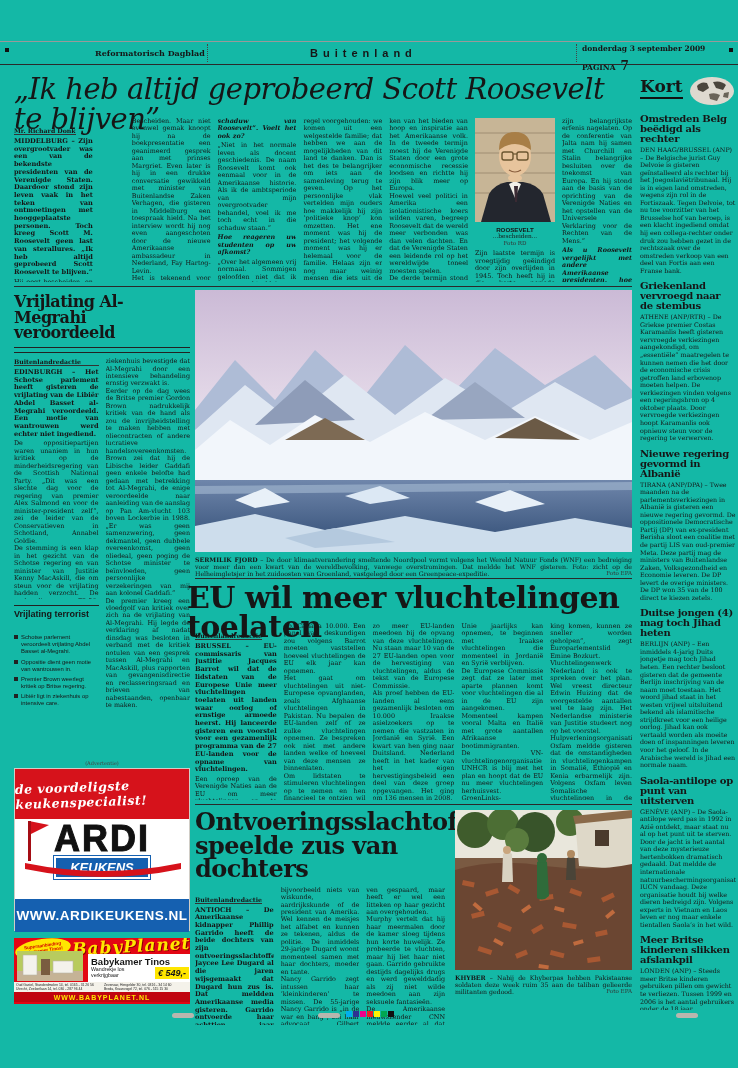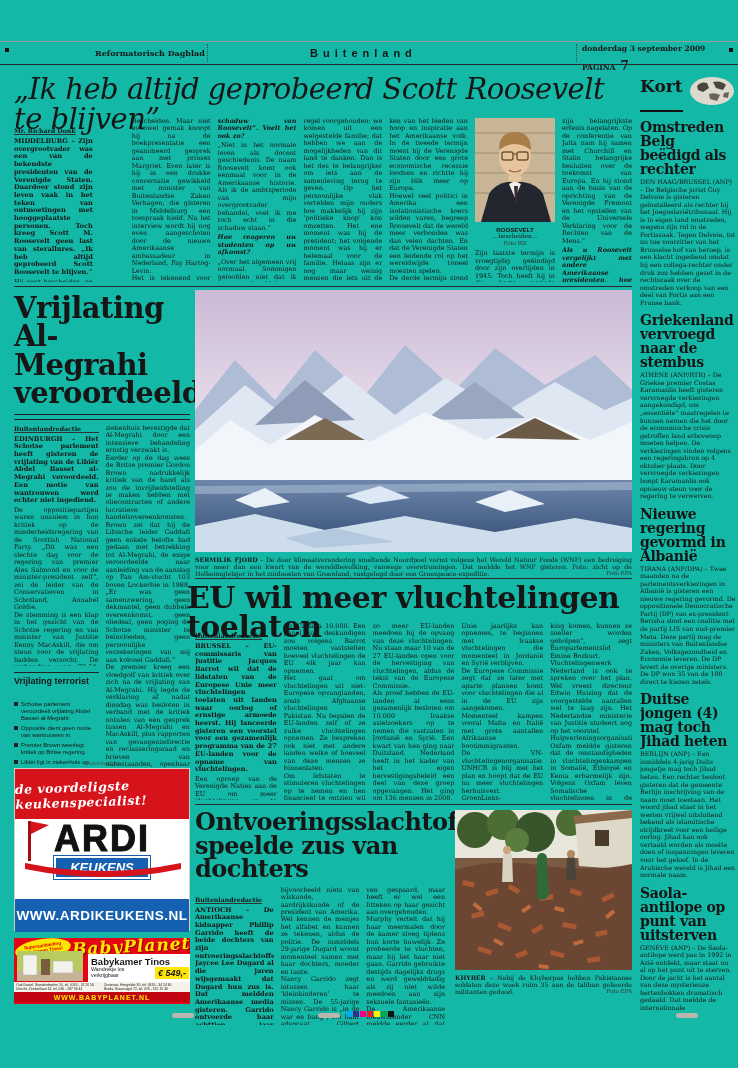--- a/index.html
+++ b/index.html
@@ -28,22 +28,22 @@
   .pcap{font-size:6.2px;line-height:1.15;text-align:justify;}
   .pcap b{font-weight:bold;}
   .credit{font-size:5.6px;color:#333;}
   
   .factbox{border-top:1px solid #222;margin-top:4px;padding-top:3px;}
   .factbox h4{margin:0 0 15px 0;font-family:"Liberation Sans",sans-serif;font-size:9px;}
   .factbox li{list-style:none;font-family:"Liberation Sans",sans-serif;font-size:5.9px;line-height:1.2;margin:0 0 3px 0;position:relative;padding-left:7px;}
   .factbox ul{margin:0;padding:0;}
   .factbox li:before{content:"";position:absolute;left:0;top:1px;width:4px;height:4px;background:#222;}
   
-  .kort-title{font-size:17px;font-weight:bold;border-bottom:2px solid #111;display:inline-block;padding-bottom:14px;}
-  .kort-item h3{margin:0 0 2px 0;font-size:14px;line-height:1.0;letter-spacing:-0.3px;}
+  .kort-title{font-size:17px;font-weight:bold;border-bottom:2px solid #111;display:inline-block;padding-bottom:1px;}
+  .kort-item h3{margin:0 0 2px 0;font-size:10px;line-height:1.0;letter-spacing:-0.3px;}
   .kort-item p{margin:0 0 7px 0;font-size:6.3px;line-height:1.2;text-align:left;white-space:pre-line;}
   
   .adv-label{font-size:5px;color:#444;text-align:center;}
   .ardi{background:#fff;border:1px solid #d0cdc6;}
   .ardi-top{background:#d6121b;height:50px;display:flex;align-items:center;justify-content:center;}
   .ardi-script{color:#fff;font-style:italic;font-weight:bold;font-size:12.5px;transform:rotate(-2deg);letter-spacing:0.5px;}
   .ardi-mid{height:78px;position:relative;text-align:center;}
   .ardi-name{font-family:"Liberation Sans",sans-serif;font-weight:bold;font-size:36px;letter-spacing:2px;line-height:1;margin-top:2px;color:#111;-webkit-text-stroke:1px #111;}
   .keukens{display:inline-block;background:#1560b0;color:#fff;font-family:"Liberation Sans",sans-serif;font-style:italic;font-weight:bold;font-size:13px;padding:2px 14px;border:2px solid #fff;box-shadow:0 0 0 1px #1560b0;margin-top:-4px;}
   .ardi-bot{background:#1560b0;height:33px;display:flex;align-items:center;justify-content:center;}
@@ -174,30 +174,30 @@
         <ellipse cx="40" cy="60" rx="7" ry="4" fill="#e7c49c"></ellipse>
       </svg>
       <div class="rphoto-cap">
         <div class="nm">ROOSEVELT</div>
         <div>...bescheiden...</div>
         <div class="credit">Foto RD</div>
       </div>
       <p style="font-size:6.4px;line-height:1.17;text-align:justify;margin:3px 0 0 0;white-space:pre-line;">Zijn laatste termijn is vroegtijdig geëindigd door zijn overlijden in 1945. Toch heeft hij in die korte periode misschien wel</p>
     </div>
     <div class="col" style="width:70px;flex:none;">
-      <p>zijn belangrijkste erfenis nagelaten. Op de conferentie van Jalta nam hij samen met Churchill en Stalin belangrijke besluiten over de toekomst van Europa. En hij stond aan de basis van de oprichting van de Verenigde Fremont en het opstellen van de Universele Verklaring voor de Rechten van de Mens.”</p>
+      <p>zijn belangrijkste erfenis nagelaten. Op de conferentie van Jalta nam hij samen met Churchill en Stalin belangrijke besluiten over de toekomst van Europa. En hij stond aan de basis van de oprichting van de Verenigde Naties en het opstellen van de Universele Verklaring voor de Rechten van de Mens.”</p>
       <p class="q">Als u Roosevelt vergelijkt met andere Amerikaanse presidenten, hoe komt hij er dan af?</p>
 
     </div>
   </div>
 
   <div class="rule" style="left:14px;top:286px;width:618px;"></div>
 
   <div class="abs" style="left:14px;top:294px;width:176px;">
-    <div class="h-serif" style="font-size:29px;">Vrijlating Al-Megrahi veroordeeld</div>
+    <div class="h-serif" style="font-size:16px;">Vrijlating Al-Megrahi veroordeeld</div>
     <div style="border-top:1px solid #222;margin:6px 0 4px 0;"></div>
     <div style="border-top:1px solid #222;margin:4px 0 5px 0;"></div>
     <div class="cols" style="height:352px;">
       <div class="col" style="flex:1;display:flex;flex-direction:column;">
         <div class="byline">Buitenlandredactie</div>
         <p class="lead">EDINBURGH – Het Schotse parlement heeft gisteren de vrijlating van de Libiër Abdel Basset al-Megrahi veroordeeld. Een motie van wantrouwen werd echter niet ingediend.</p>
         <p style="flex:1;overflow:hidden;">De oppositiepartijen waren unaniem in hun kritiek op de minderheidsregering van de Scottish National Party. „Dit was een slechte dag voor de regering van premier Alex Salmond en voor de minister-president zelf”, zei de leider van de Conservatieven in Schotland, Annabel Goldie.
 De stemming is een klap in het gezicht van de Schotse regering en van minister van Justitie Kenny MacAskill, die om steun voor de vrijlating hadden verzocht. De verhouding was 73-50, met één onthouding, voor een motie van de oppositie waarin om een veroordeling van het besluit werd verzocht.
 De stemming was grotendeels ceremonieel, omdat het niet ging om een poging tot afzetting van de regering. MacAskill heeft gezegd dat hij Al-Megrahi op humanitaire gronden vrijliet. De Libiër lijdt aan terminale prostaatkanker en zou bij zijn vrijlating op 20 augustus nog hooguit drie maanden te leven hebben.
 Hij werd gisteren in Tripoli naar de intensive care overgebracht, drie dagen nadat hij in het ziekenhuis was opgenomen. „Hij is er slecht aan toe. Hij kan met niemand praten”, aldus een anonieme Libische functionaris. Een woordvoerder van het</p>

